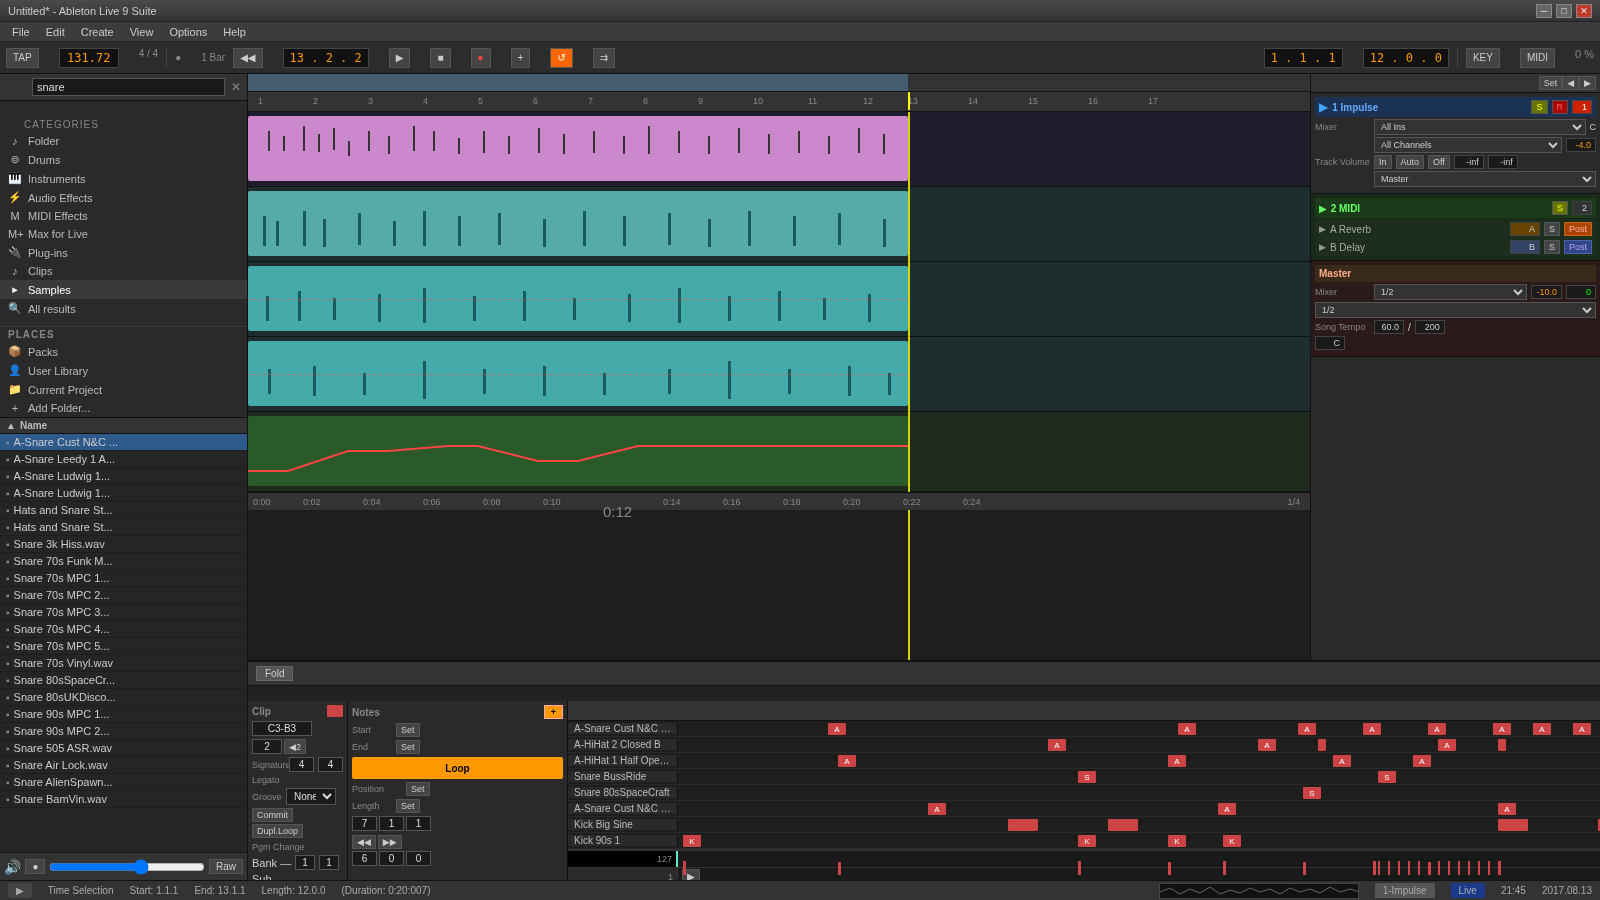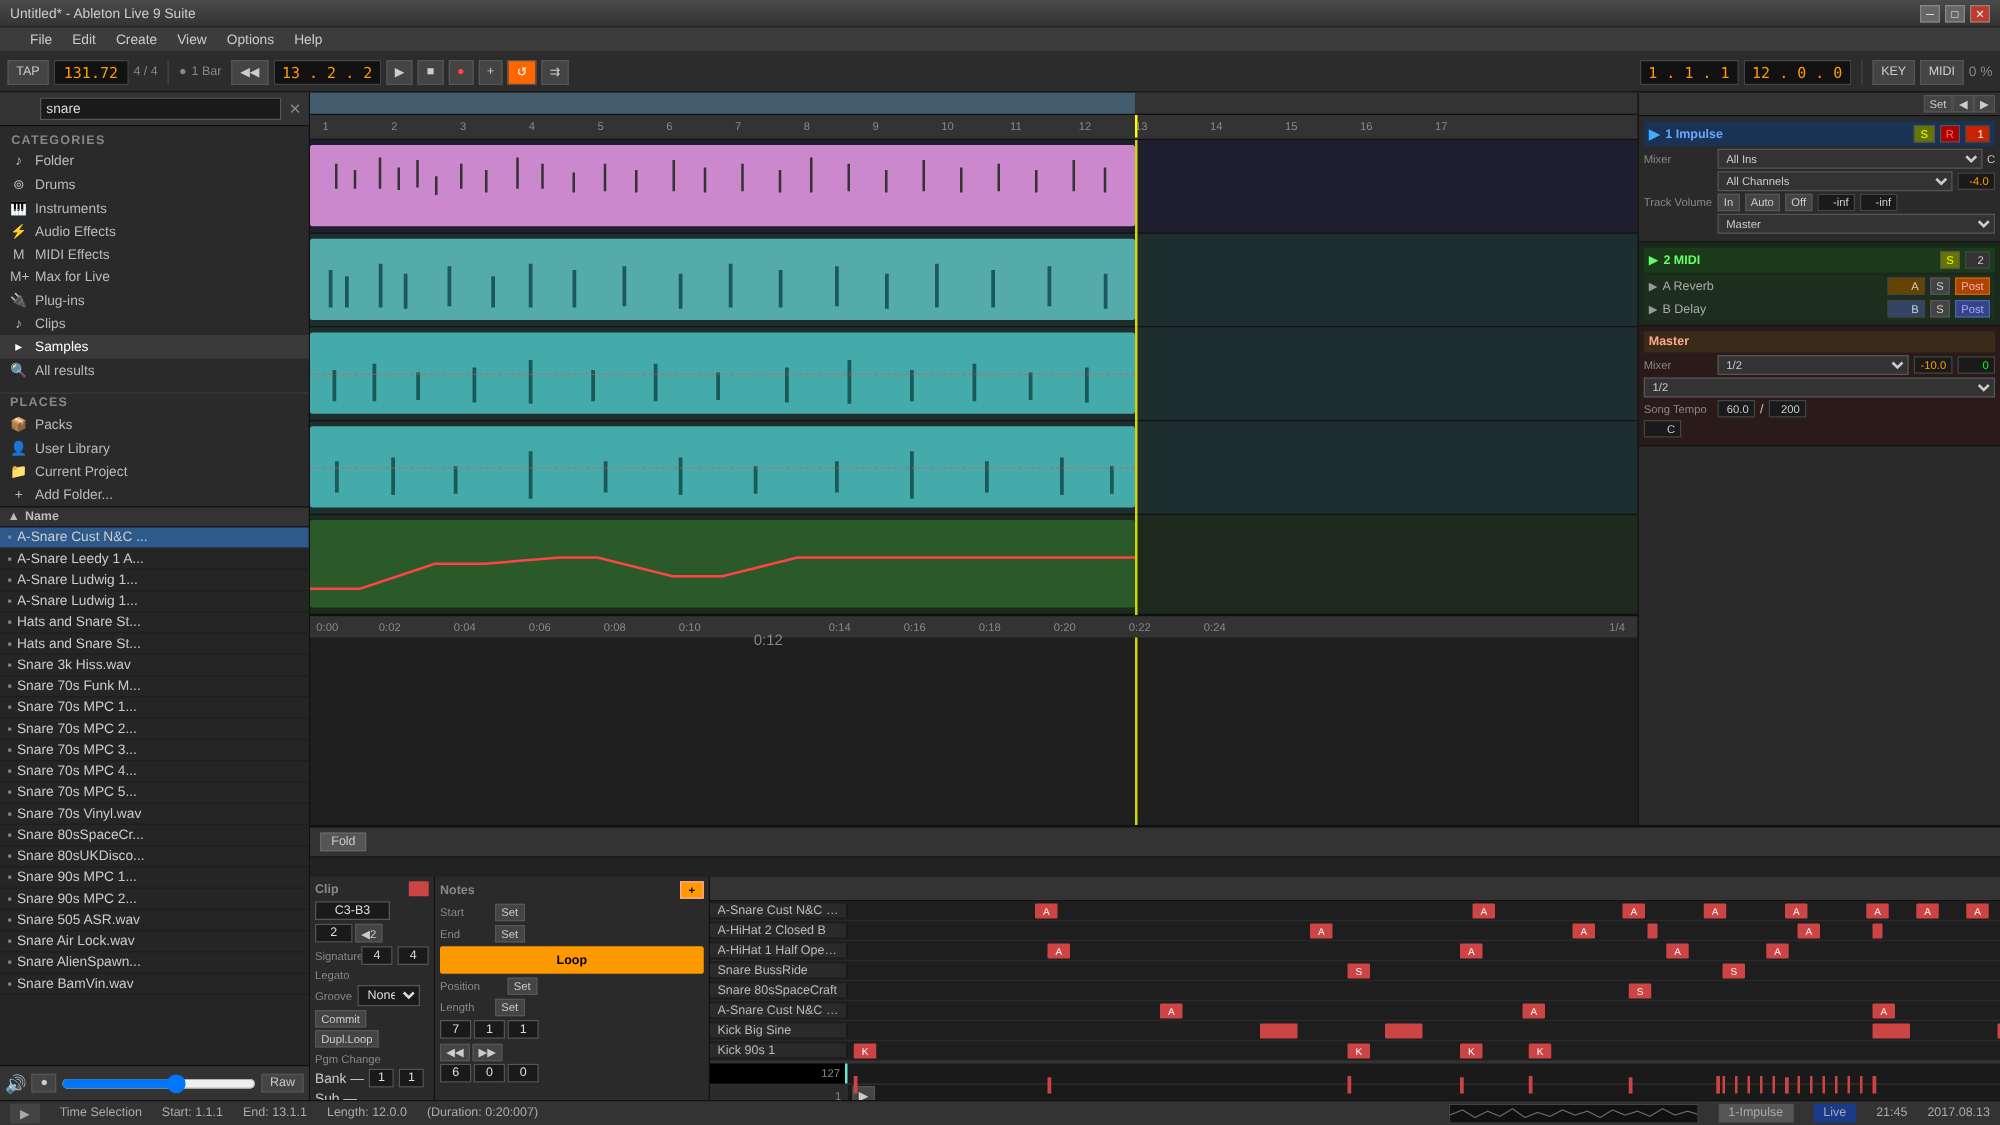--- a/index.html
+++ b/index.html
@@ -24,21 +24,21 @@
       font-size: 9px; cursor: pointer; color: #eee;
     }
     #titlebar .win-btn.close { background: #c0392b; }
 
     
     #menubar {
       background: #3c3c3c;
       height: 20px;
       display: flex;
       align-items: center;
-      padding: 0 16px;
+      padding: 0 4px;
       border-bottom: 1px solid #222;
     }
     #menubar span {
       padding: 2px 8px;
       cursor: pointer;
       color: #ccc;
       font-size: 11px;
     }
 
     
@@ -65,21 +65,21 @@
     .transport-display {
       background: #111;
       border: 1px solid #444;
       color: #f90;
       padding: 2px 6px;
       font-size: 12px;
       font-family: monospace;
       min-width: 60px;
       text-align: center;
     }
-    .transport-section { display: flex; align-items: center; gap: 4px; }
+    .transport-section { display: flex; gap: 20px; }
 
     
     #main-layout {
       display: flex;
       height: calc(900px - 22px - 20px - 32px - 20px);
     }
 
     
     #browser {
       width: 248px;
@@ -112,23 +112,24 @@
       cursor: pointer;
       font-size: 12px;
       padding: 0 2px;
     }
     #categories {
       padding: 4px 0;
     }
     .cat-header {
       color: #888;
       font-size: 10px;
-      font-weight: bold;
-      padding: 2px 9px;
+      font-weight: normal;
+      padding: 2px 24px;
       letter-spacing: 1px;
+      margin-top: 12px;
     }
     .cat-item {
       display: flex;
       align-items: center;
       padding: 3px 8px;
       cursor: pointer;
       gap: 6px;
       color: #bbb;
     }
     .cat-item.active { background: #3a3a3a; color: #fff; }
@@ -819,21 +820,21 @@
 
           <div style="position:absolute;top:0;left:660px;width:2px;height:100%;background:#ff0;opacity:0.8;pointer-events:none;"></div>
 
           <div style="height:18px;background:#333;border-top:1px solid #111;display:flex;align-items:center;position:relative;">
             <span style="position:absolute;left:5px;font-size:9px;color:#888;">0:00</span>
             <span style="position:absolute;left:55px;font-size:9px;color:#888;">0:02</span>
             <span style="position:absolute;left:115px;font-size:9px;color:#888;">0:04</span>
             <span style="position:absolute;left:175px;font-size:9px;color:#888;">0:06</span>
             <span style="position:absolute;left:235px;font-size:9px;color:#888;">0:08</span>
             <span style="position:absolute;left:295px;font-size:9px;color:#888;">0:10</span>
-            <span style="position:absolute;left:355px;font-size:12px;color:#888;margin-top:20px;">0:12</span>
+            <span style="position:absolute;left:355px;font-size:15px;color:#888;margin-top:20px;">0:12</span>
             <span style="position:absolute;left:415px;font-size:9px;color:#888;">0:14</span>
             <span style="position:absolute;left:475px;font-size:9px;color:#888;">0:16</span>
             <span style="position:absolute;left:535px;font-size:9px;color:#888;">0:18</span>
             <span style="position:absolute;left:595px;font-size:9px;color:#888;">0:20</span>
             <span style="position:absolute;left:655px;font-size:9px;color:#888;">0:22</span>
             <span style="position:absolute;left:715px;font-size:9px;color:#888;">0:24</span>
             <span style="position:absolute;right:10px;font-size:9px;color:#888;">1/4</span>
           </div>
         </div>
       </div>

